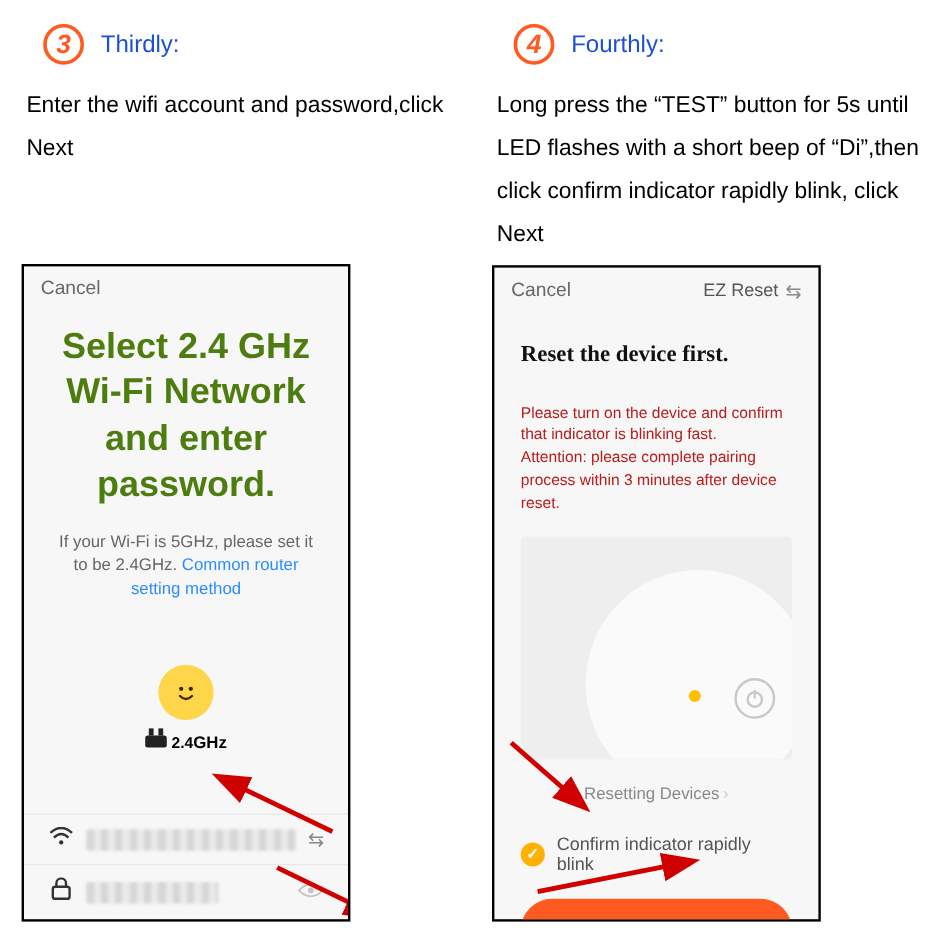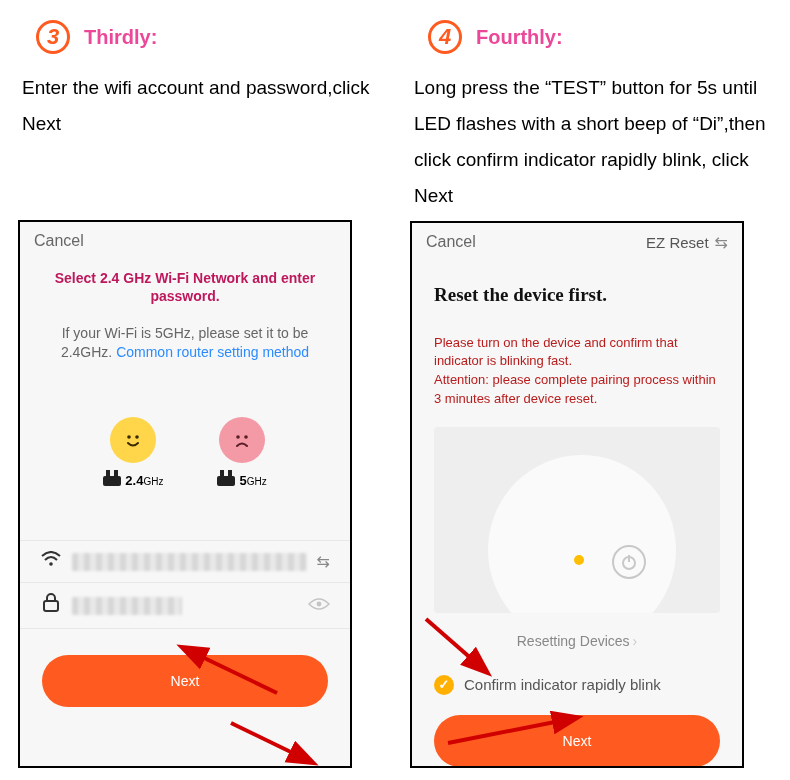--- a/index.html
+++ b/index.html
@@ -28,64 +28,64 @@
   .circ {
     width: 34px; height: 34px;
     border: 3px solid #ff5a1f;
     border-radius: 50%;
     color: #ff5a1f;
     font-weight: 700;
     font-size: 22px;
     display: flex; align-items: center; justify-content: center;
     font-style: italic;
   }
-  .step-title { color: #ec4899; font-weight: 700; font-size: 20px; }
+  .step-title { color: #1d4ed8; font-weight: 400; font-size: 20px; }
   .step-desc {
     color: #000; font-size: 19px; line-height: 1.9;
     padding: 10px 4px 0 4px;
     min-height: 150px;
   }
   .phone {
     border: 2px solid #000;
     background: #f7f7f7;
-    width: 334px;
+    width: 274px;
     margin-top: 10px;
     position: relative;
     overflow: hidden;
   }
   .phone.left { height: 574px; }
   .phone.right { height: 562px; }
   
   .bar {
     display: flex; justify-content: space-between; align-items: center;
     padding: 10px 14px; font-size: 16px; color: #666;
   }
   .bar .mode { display: flex; align-items: center; gap: 6px; color: #555; font-size: 15px; }
   .swap { font-size: 16px; color: #888; }
   
   .wifi-card {
     padding: 10px 24px 0;
     text-align: center;
   }
   .wifi-card h2 {
-    font-size: 14px; font-weight: 700; color: #be185d; line-height: 1.28;
+    font-size: 30px; font-weight: 700; color: #4d7c0f; line-height: 1.28;
   }
   .wifi-sub { font-size: 14px; color: #666; margin-top: 18px; line-height: 1.4; }
   .wifi-sub a { color: #2b8cff; text-decoration: none; }
   .faces { display: flex; justify-content: center; gap: 54px; margin-top: 54px; }
   .facecol { display: flex; flex-direction: column; align-items: center; gap: 10px; }
   .face { width: 46px; height: 46px; border-radius: 50%; display:flex; align-items:center; justify-content:center; font-size: 20px;}
   .face.happy { background: #ffd54a; }
   .face.sad   { background: #f39aa6; }
   .router-icon { font-size: 14px; display: flex; align-items: center; gap:4px;}
   .router-icon .ri { width:18px; height:10px; background:#222; border-radius:2px; position:relative;}
   .router-icon .ri::before { content:""; position:absolute; top:-6px; left:3px; width:4px; height:6px; background:#222;}
   .router-icon .ri::after  { content:""; position:absolute; top:-6px; right:3px; width:4px; height:6px; background:#222;}
   .band-lbl { font-weight:700; font-size:13px;}
-  .band-lbl small { font-size: 10px; font-weight:400; }
+  .band-lbl small { font-size: 14px; font-weight:700; }
   .inputs { margin-top: 52px; }
   .inp-row {
     display:flex; align-items:center; gap:10px;
     padding: 10px 20px;
     border-bottom: 1px solid #e7e7e7;
   }
   .inp-row:first-child { border-top: 1px solid #e7e7e7;}
   .inp-row .glyph { width: 22px; text-align:center; font-size:18px; color:#333;}
   .blurred {
     flex:1; height:18px;
@@ -170,33 +170,20 @@
           <div class="face happy">
             <svg width="26" height="26" viewBox="0 0 26 26">
                 <circle cx="9" cy="10" r="1.8" fill="#3a2a00"></circle>
                 <circle cx="17" cy="10" r="1.8" fill="#3a2a00"></circle>
                 <path d="M8 16 Q13 21 18 16" stroke="#3a2a00" stroke-width="2" fill="none" stroke-linecap="round"></path>
               </svg>
           </div>
           <div class="router-icon">
             <span class="ri"></span>
             <span class="band-lbl"><span>2.4</span><small>GHz</small></span>
-          </div>
-        </div>
-        <div class="facecol">
-          <div class="face sad">
-            <svg width="26" height="26" viewBox="0 0 26 26">
-                <circle cx="9" cy="10" r="1.8" fill="#5a1e27"></circle>
-                <circle cx="17" cy="10" r="1.8" fill="#5a1e27"></circle>
-                <path d="M8 19 Q13 14 18 19" stroke="#5a1e27" stroke-width="2" fill="none" stroke-linecap="round"></path>
-              </svg>
-          </div>
-          <div class="router-icon">
-            <span class="ri"></span>
-            <span class="band-lbl"><span>5</span><small>GHz</small></span>
           </div>
         </div>
       </div>
     </div>
     <div class="inputs">
       <div class="inp-row">
         <span class="glyph">
           <svg width="20" height="16" viewBox="0 0 20 16">
               <path d="M1 5 Q10 -3 19 5" stroke="#333" stroke-width="2" fill="none"></path>
               <path d="M4 9 Q10 3 16 9" stroke="#333" stroke-width="2" fill="none"></path>

